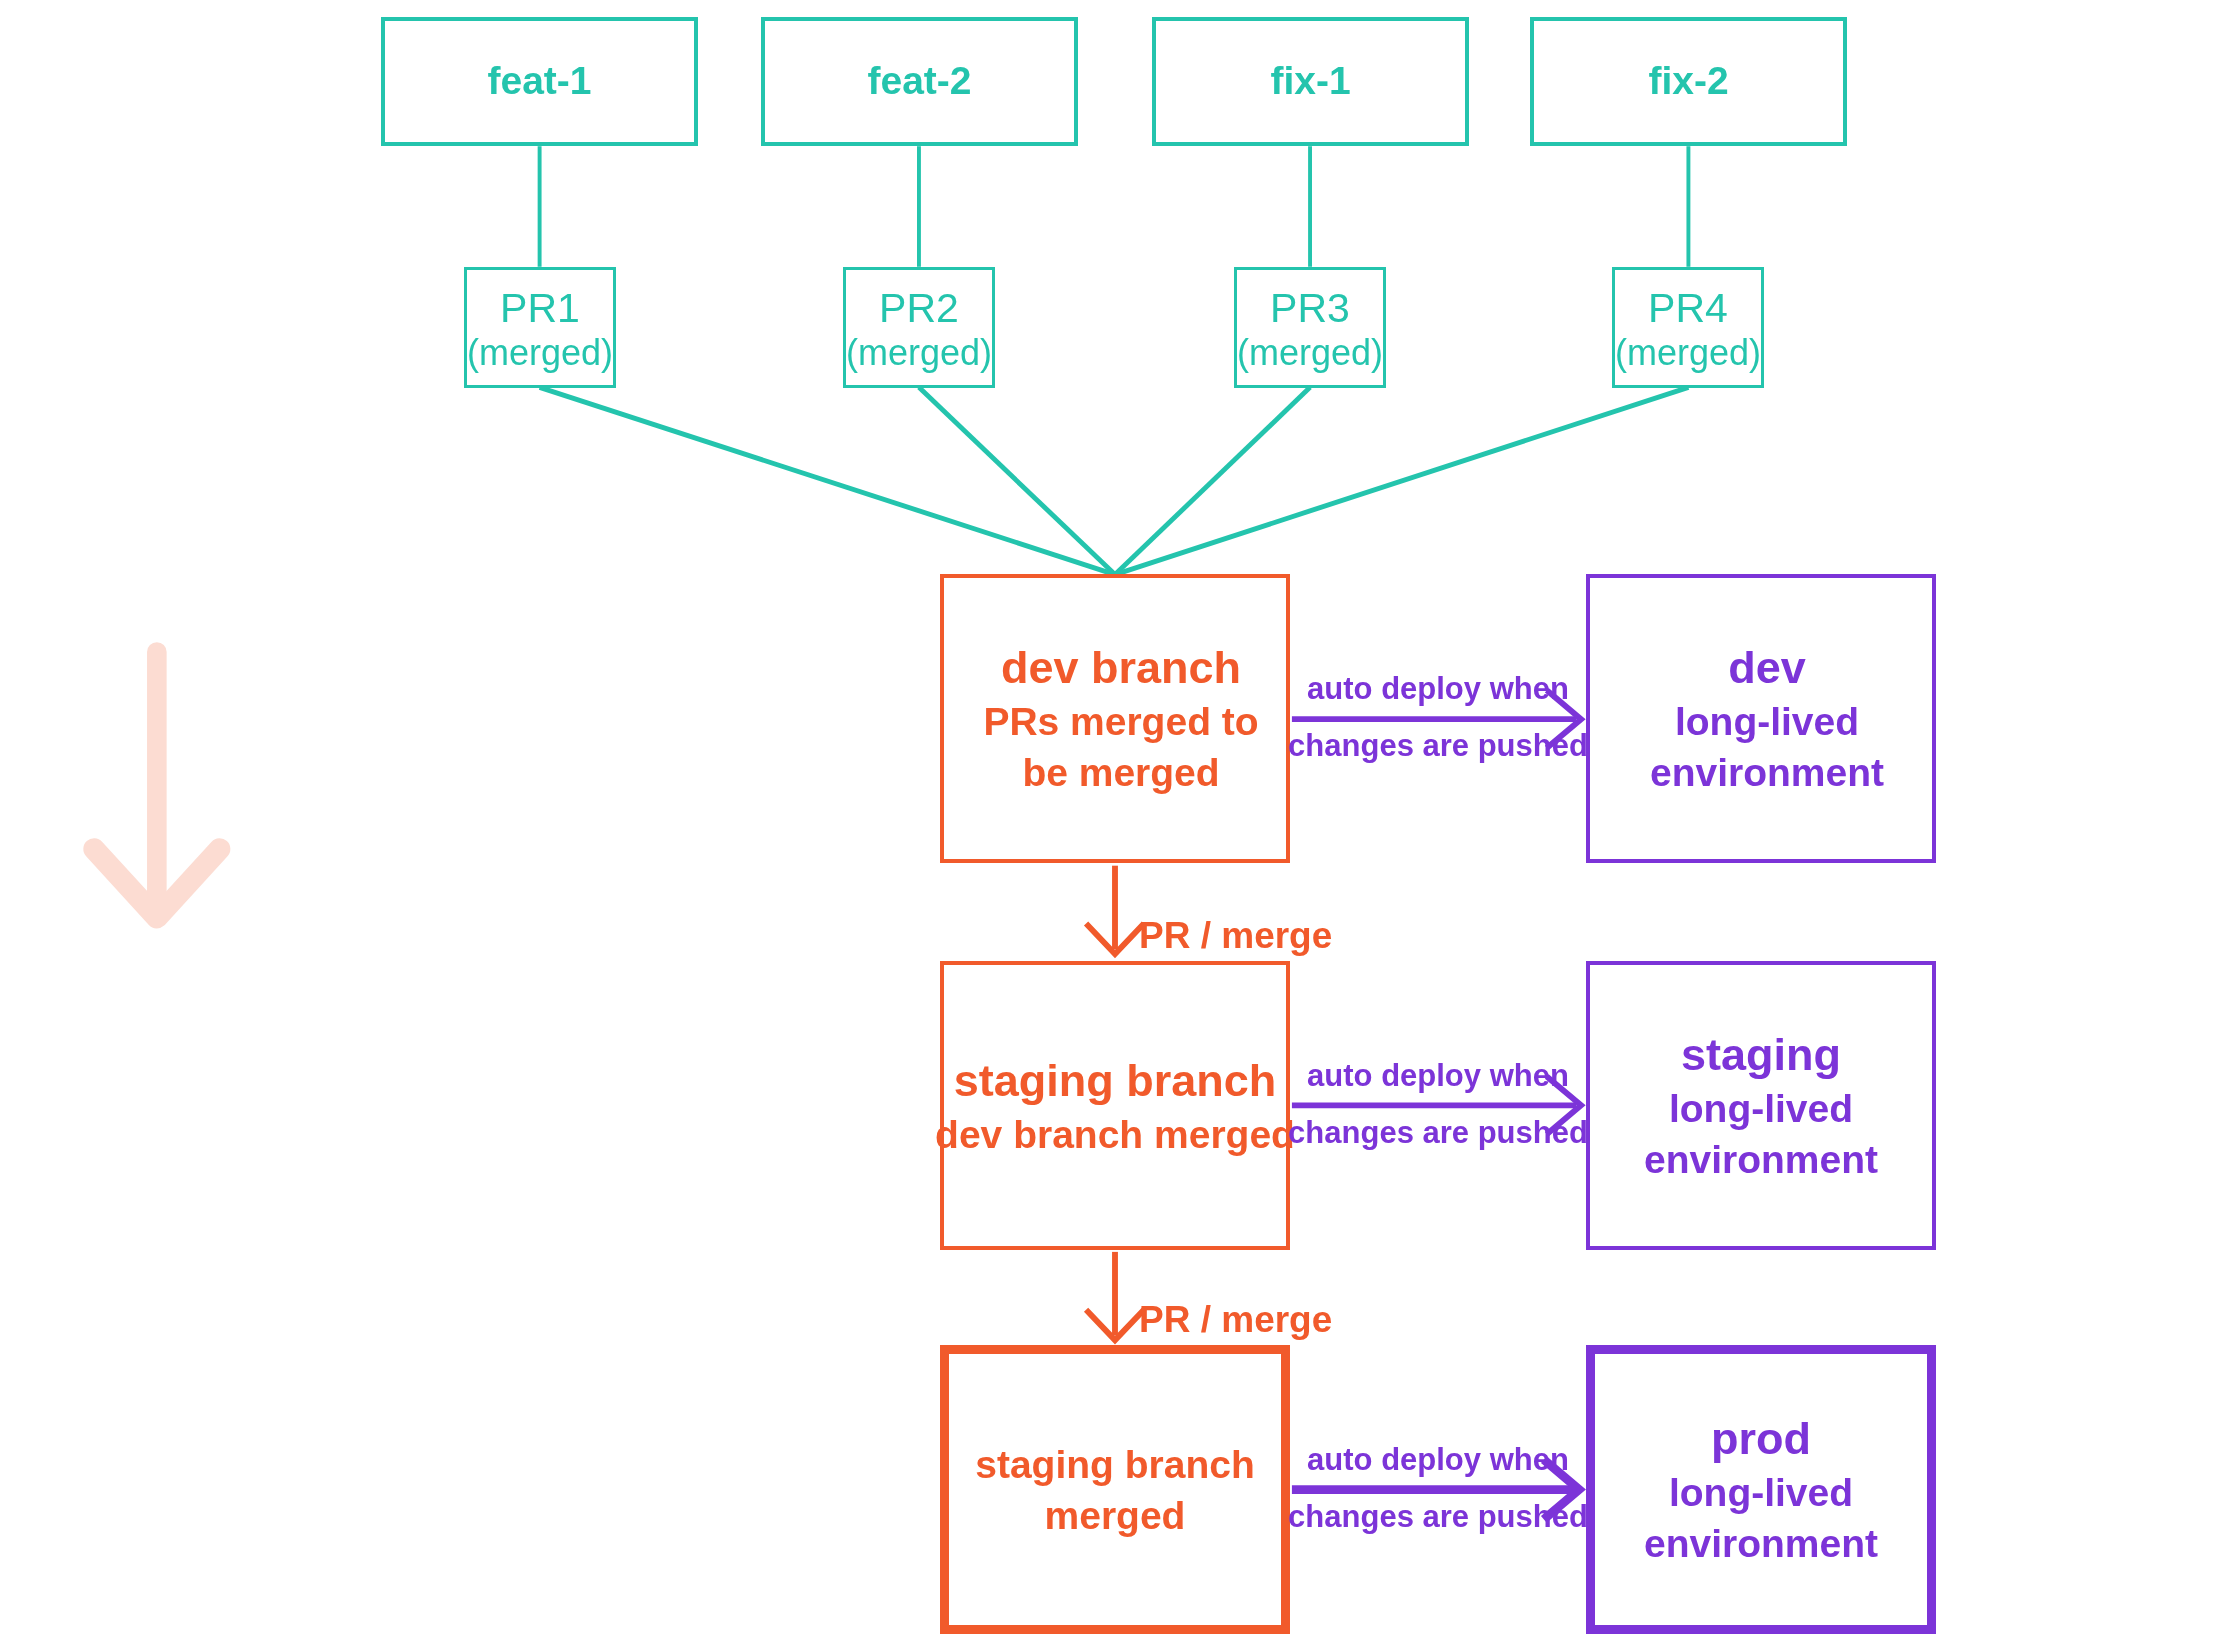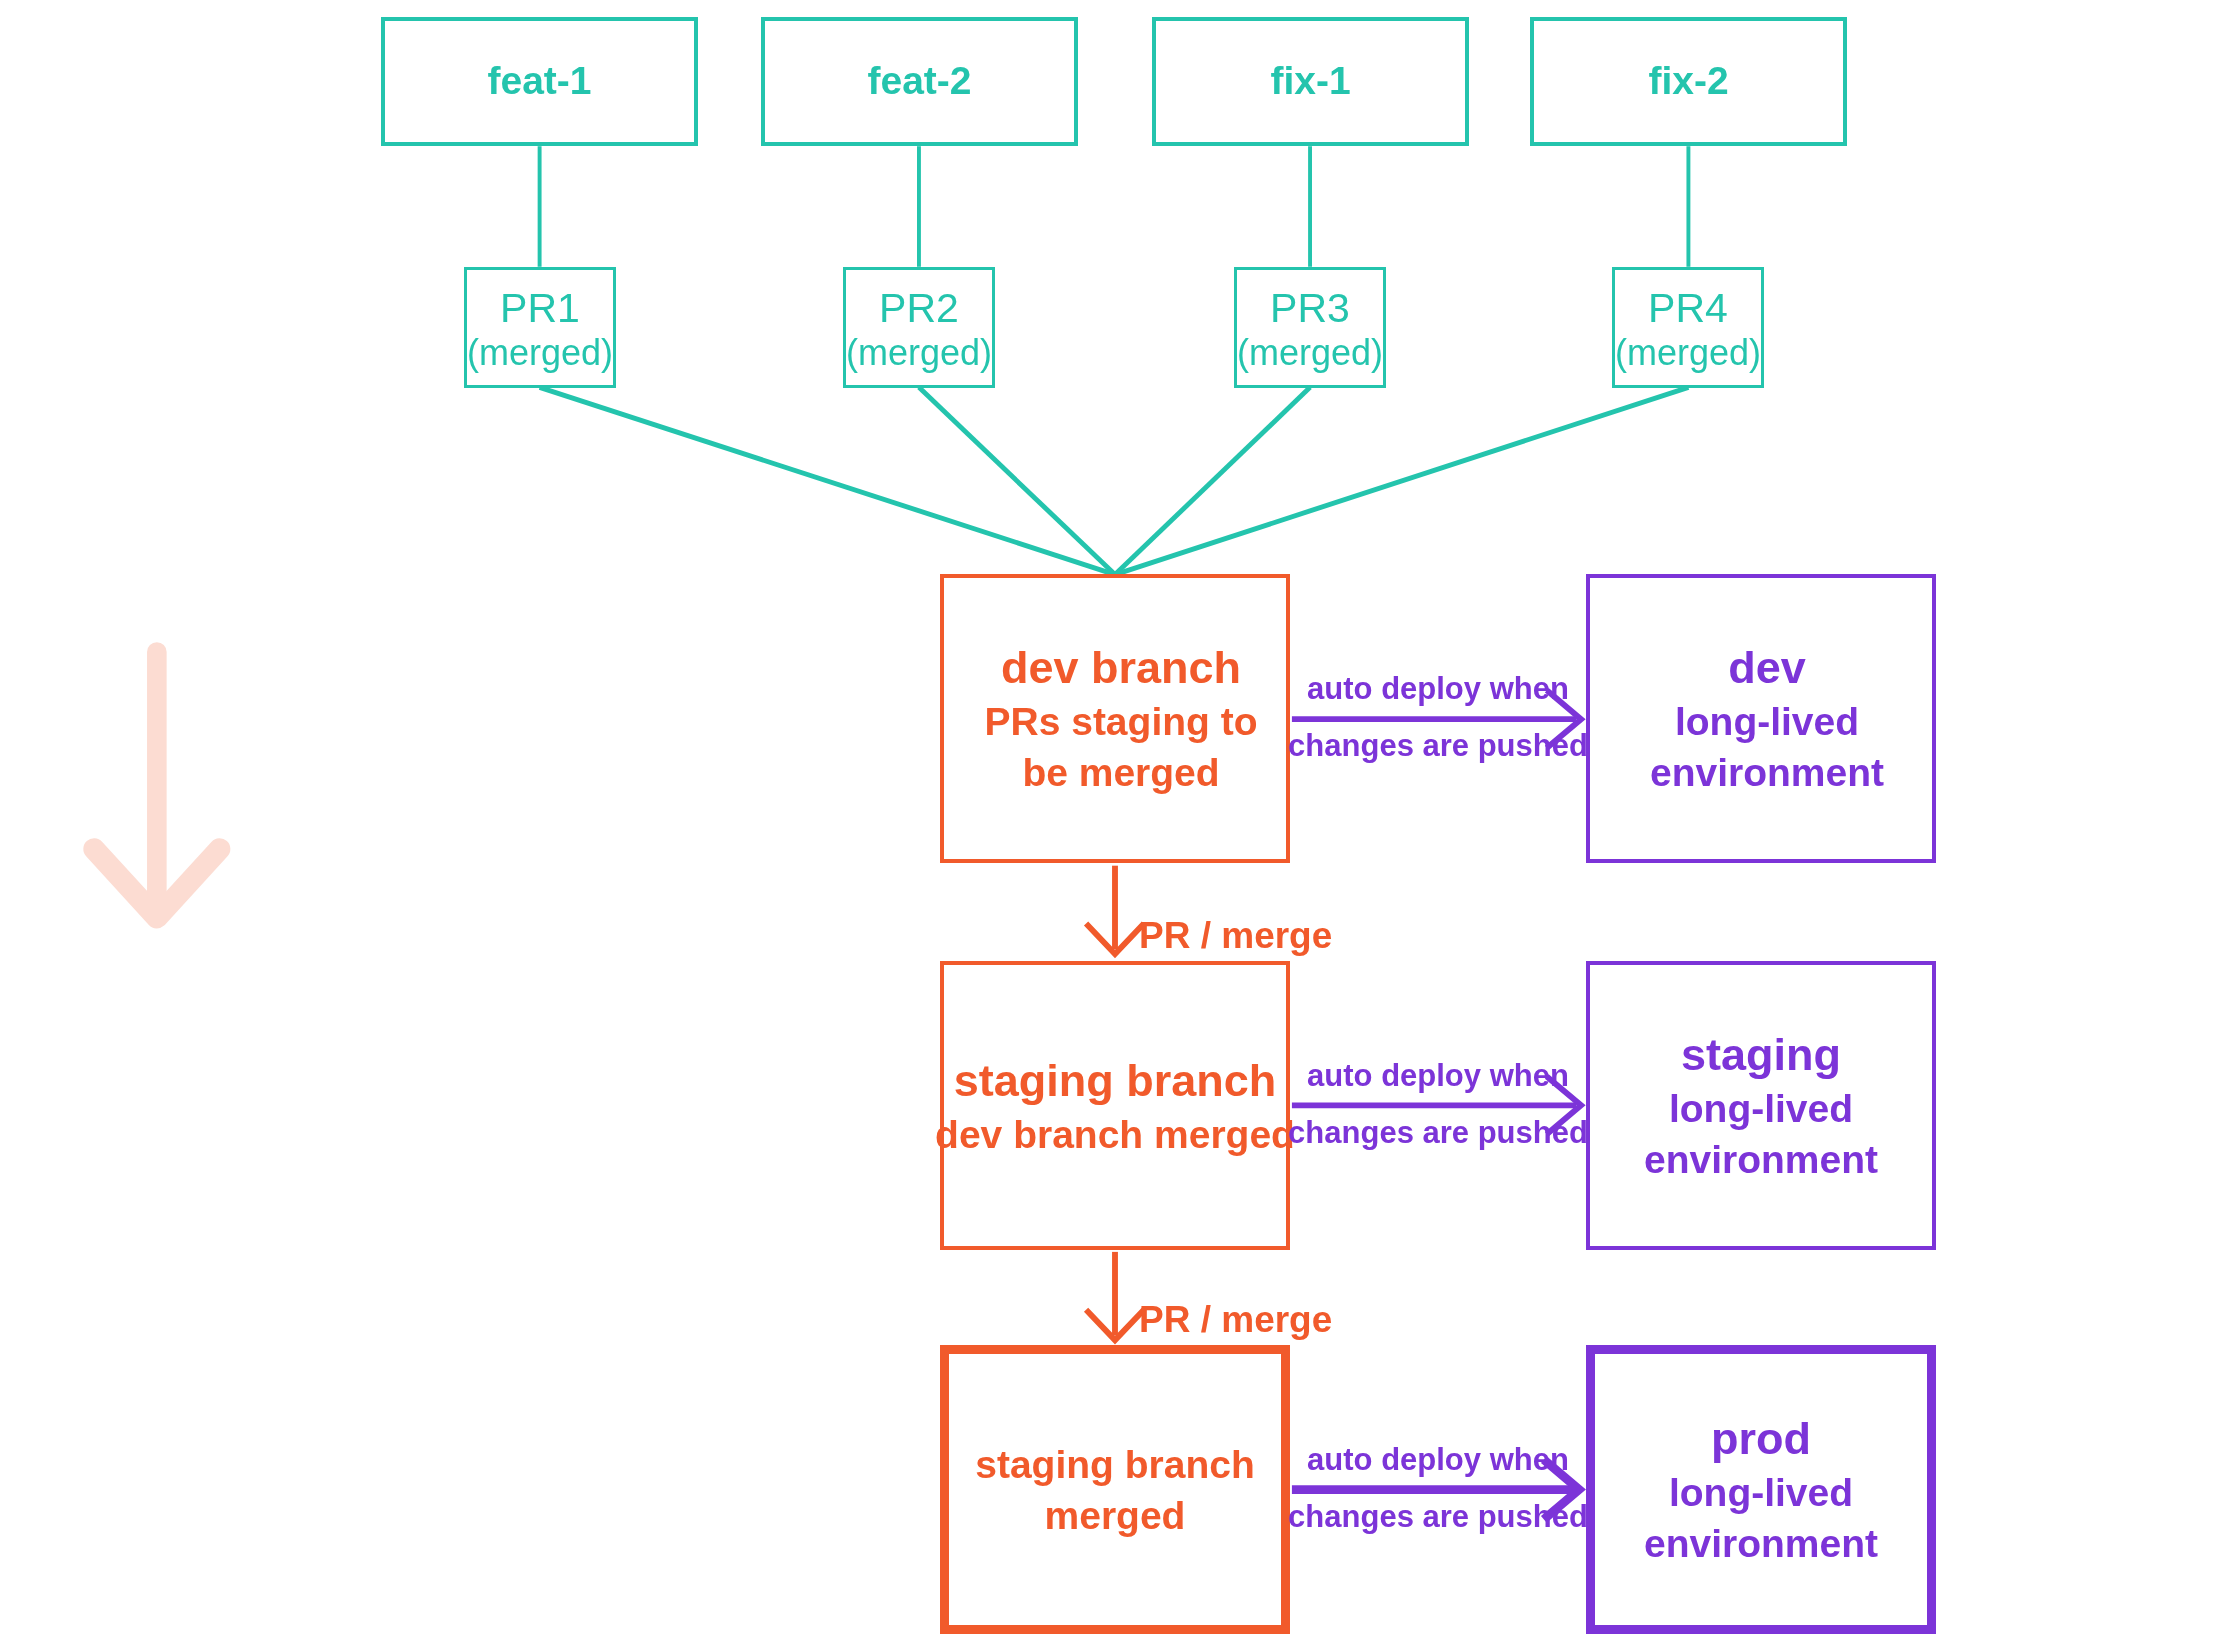--- a/index.html
+++ b/index.html
@@ -117,21 +117,21 @@
   </div>
   <div class="box pr-box" style="left:1612px">
     <div class="pr-name">PR4</div>
     <div class="pr-status">(merged)</div>
   </div>
 
   <div class="box branch-box row-dev">
     <div class="node-title">
       <span class="b">dev</span><span> branch</span>
     </div>
-    <div class="node-desc">PRs staging to</div>
+    <div class="node-desc">PRs merged to</div>
     <div class="node-desc">be merged</div>
   </div>
   <div class="box env-box row-dev">
     <div class="node-title b">dev</div>
     <div class="node-desc">long-lived</div>
     <div class="node-desc">environment</div>
   </div>
   <div class="deploy-label" style="top:669px">
     <div>auto deploy when</div>
     <div>changes are pushed</div>

